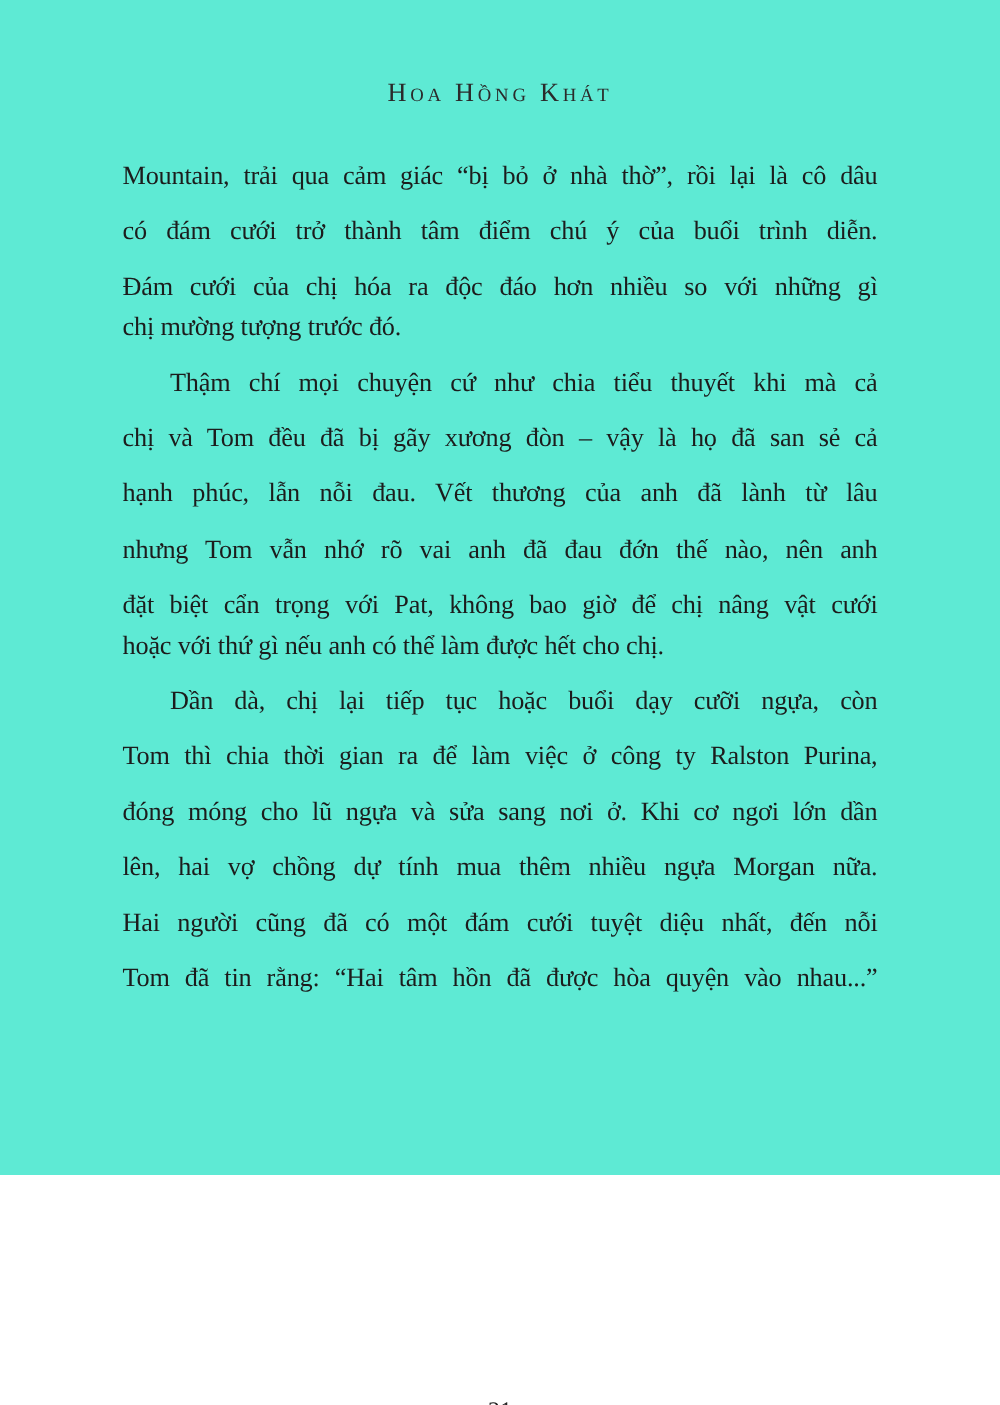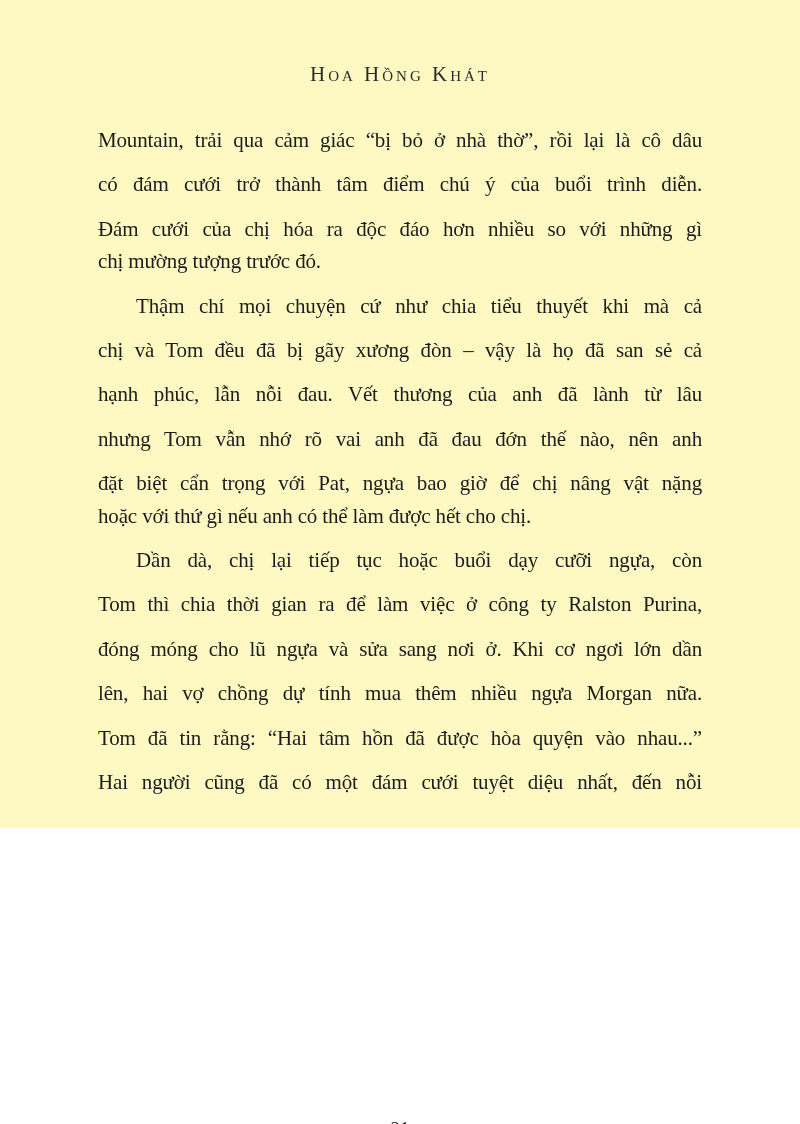--- a/index.html
+++ b/index.html
@@ -10,22 +10,22 @@
     width: 800px;
     height: 1124px;
     background: #ffffff;
     font-family: "Liberation Serif", "DejaVu Serif", serif;
     color: #1c1c1c;
     overflow: hidden;
   }
   .book-page {
     position: relative;
     width: 800px;
-    height: 828px;
-    background: #fef9c3;
+    height: 940px;
+    background: #5eead4;
   }
   .running-header {
     position: absolute;
     top: 62px;
     left: 0;
     width: 100%;
     text-align: center;
     font-variant: small-caps;
     font-size: 21px;
     letter-spacing: 3px;
@@ -82,29 +82,29 @@
         <div class="text-line just">Mountain, trải qua cảm giác “bị bỏ ở nhà thờ”, rồi lại là cô dâu</div>
         <div class="text-line just">có đám cưới trở thành tâm điểm chú ý của buổi trình diễn.</div>
         <div class="text-line just">Đám cưới của chị hóa ra độc đáo hơn nhiều so với những gì</div>
         <div class="text-line">chị mường tượng trước đó.</div>
       </div>
       <div class="paragraph">
         <div class="text-line just indent">Thậm chí mọi chuyện cứ như chia tiểu thuyết khi mà cả</div>
         <div class="text-line just">chị và Tom đều đã bị gãy xương đòn – vậy là họ đã san sẻ cả</div>
         <div class="text-line just">hạnh phúc, lẫn nỗi đau. Vết thương của anh đã lành từ lâu</div>
         <div class="text-line just">nhưng Tom vẫn nhớ rõ vai anh đã đau đớn thế nào, nên anh</div>
-        <div class="text-line just">đặt biệt cẩn trọng với Pat, ngựa bao giờ để chị nâng vật nặng</div>
+        <div class="text-line just">đặt biệt cẩn trọng với Pat, không bao giờ để chị nâng vật cưới</div>
         <div class="text-line">hoặc với thứ gì nếu anh có thể làm được hết cho chị.</div>
       </div>
       <div class="paragraph">
         <div class="text-line just indent">Dần dà, chị lại tiếp tục hoặc buổi dạy cưỡi ngựa, còn</div>
         <div class="text-line just">Tom thì chia thời gian ra để làm việc ở công ty Ralston Purina,</div>
         <div class="text-line just">đóng móng cho lũ ngựa và sửa sang nơi ở. Khi cơ ngơi lớn dần</div>
         <div class="text-line just">lên, hai vợ chồng dự tính mua thêm nhiều ngựa Morgan nữa.</div>
+        <div class="text-line just">Hai người cũng đã có một đám cưới tuyệt diệu nhất, đến nỗi</div>
         <div class="text-line just">Tom đã tin rằng: “Hai tâm hồn đã được hòa quyện vào nhau...”</div>
-        <div class="text-line just">Hai người cũng đã có một đám cưới tuyệt diệu nhất, đến nỗi</div>
       </div>
     </div>
 
   <div class="print-speck"></div>
 
   <div class="page-number">- 21 -</div>
 </div>
 
 </body></html>

